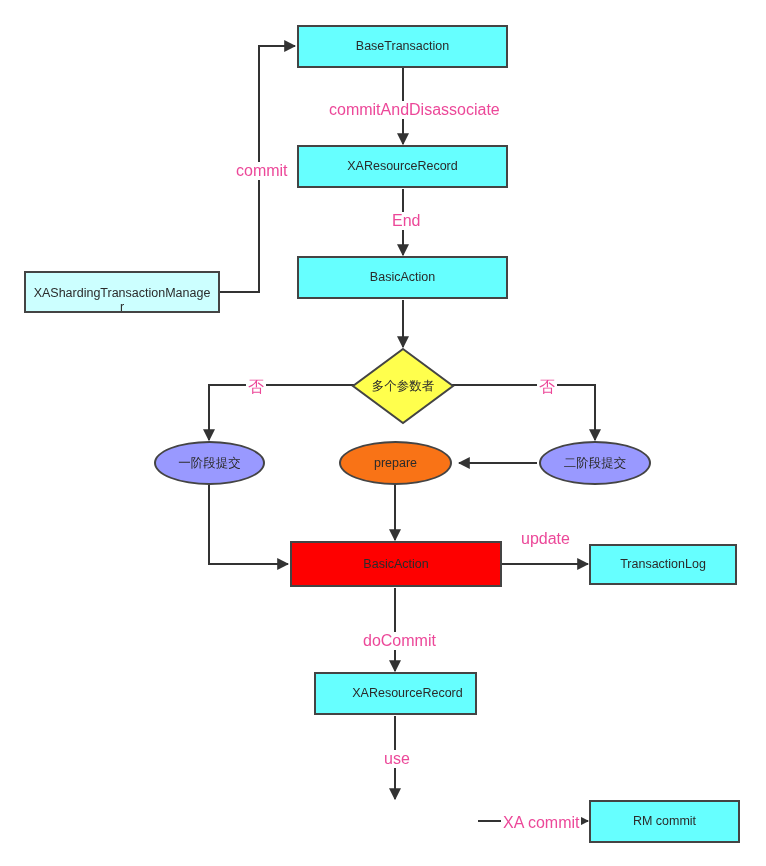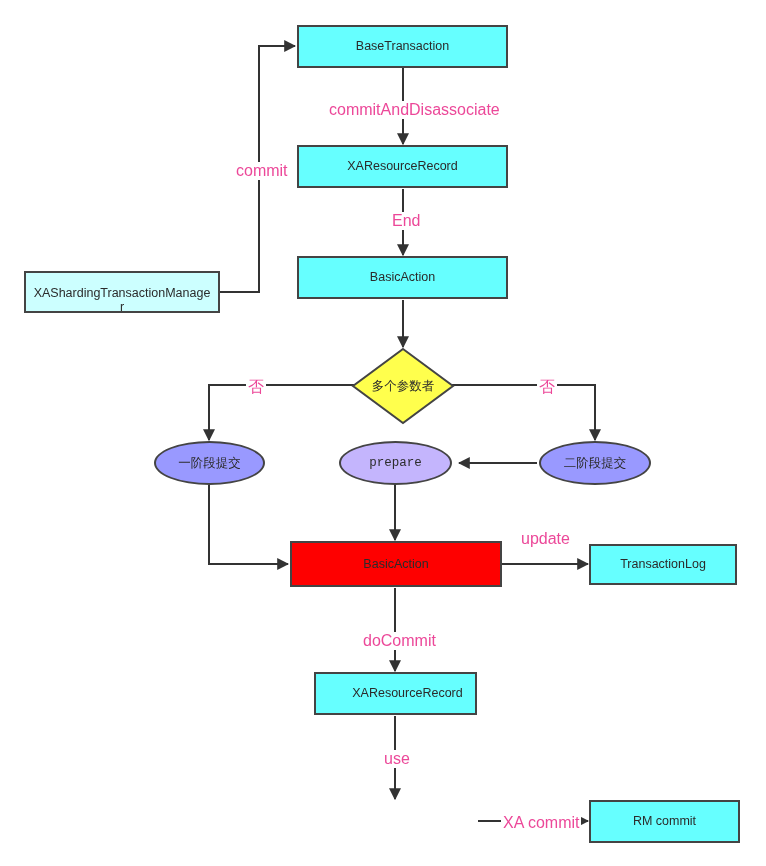--- a/index.html
+++ b/index.html
@@ -141,21 +141,21 @@
     <svg class="diamond-shape" viewBox="0 0 104 78" xmlns="http://www.w3.org/2000/svg" preserveAspectRatio="none">
       <polygon points="52,2 102,39 52,76 2,39" fill="#ffff4d" stroke="#444444" stroke-width="2"></polygon>
     </svg>
     <span class="diamond-label">多个参数者</span>
   </div>
 
   <div class="node ellipse" style="left:154px; top:441px; width:111px; height:44px; background:#9999ff;">
     <span>一阶段提交</span>
   </div>
 
-  <div class="node ellipse" style="left:339px; top:441px; width:113px; height:44px; background:#c4b5fd;font-family:Liberation Mono, monospace;">
+  <div class="node ellipse" style="left:339px; top:441px; width:113px; height:44px; background:#f97316;">
     <span>prepare</span>
   </div>
 
   <div class="node ellipse" style="left:539px; top:441px; width:112px; height:44px; background:#9999ff;">
     <span>二阶段提交</span>
   </div>
 
   <div class="node box" style="left:290px; top:541px; width:212px; height:46px; background:#fe0000;">
     <span>BasicAction</span>
   </div>

